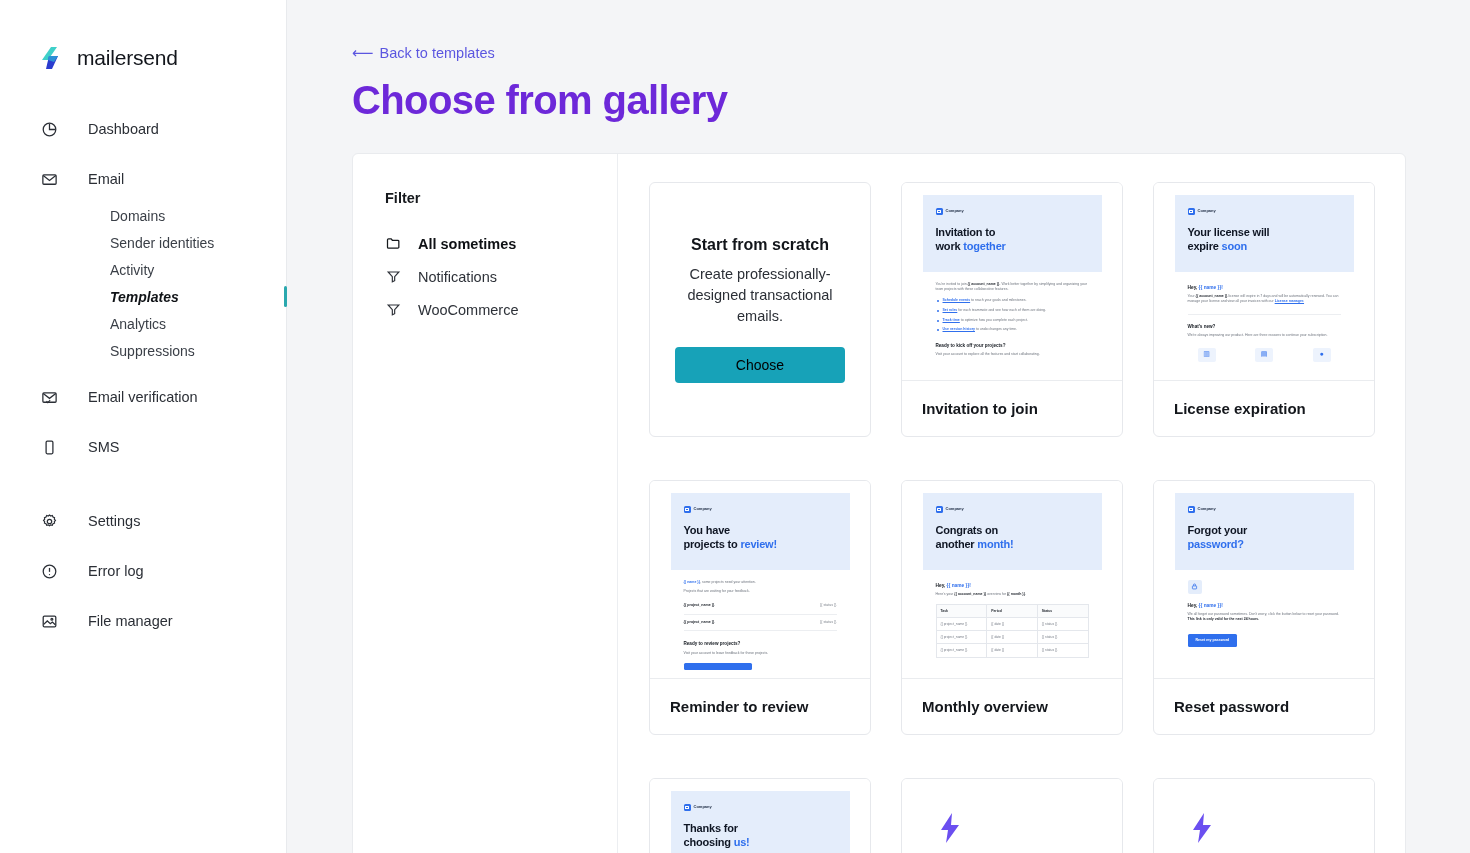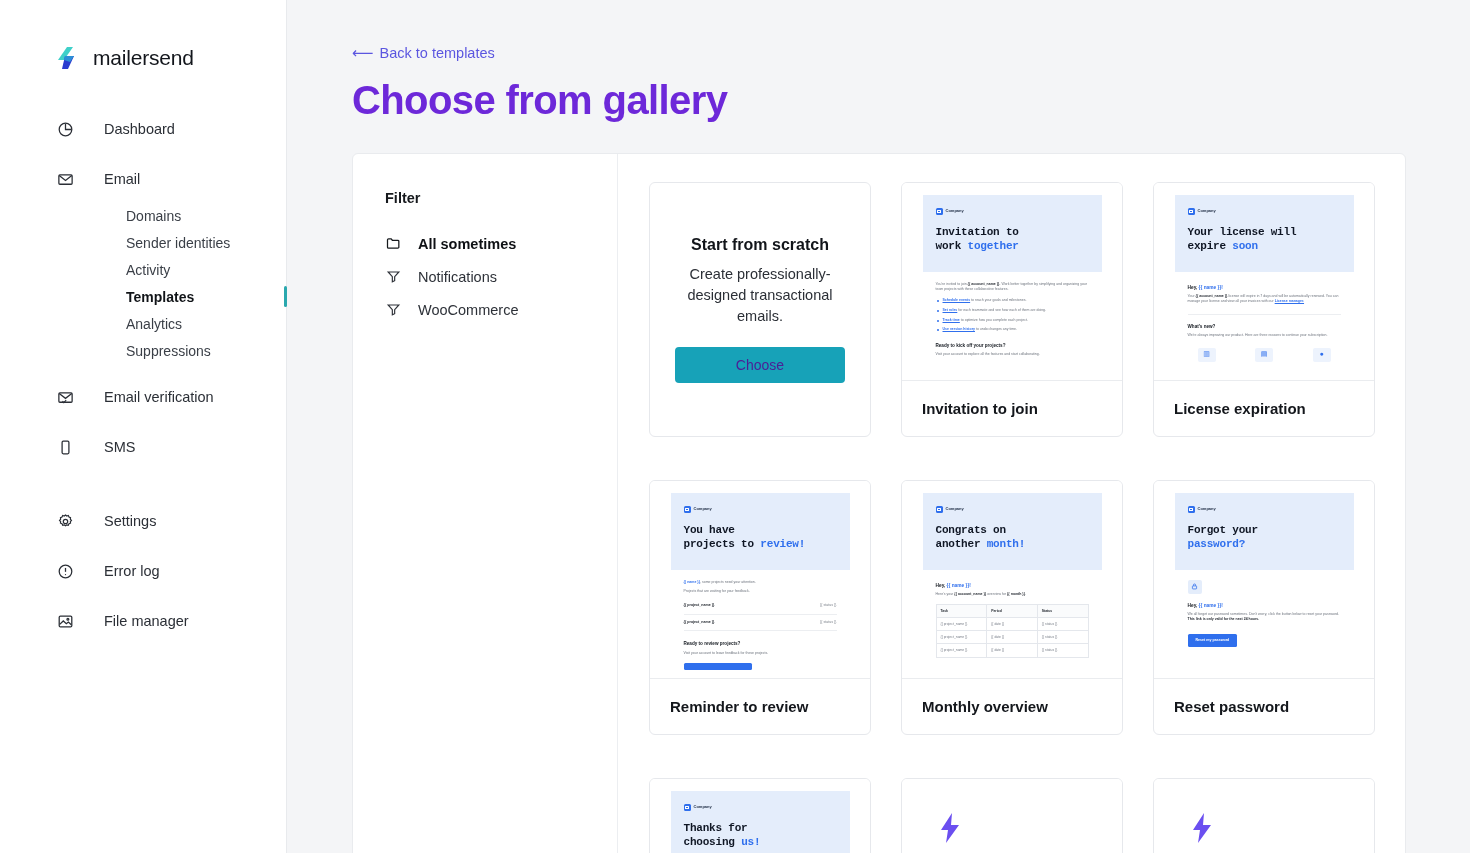--- a/index.html
+++ b/index.html
@@ -12,21 +12,20 @@
   }
   .app { display: flex; width: 1470px; height: 853px; }
 
   
   .sidebar {
     width: 287px; flex: 0 0 287px;
     background: #ffffff;
     border-right: 1px solid #e8eaed;
     position: relative;
     padding-top: 40px;
-    padding-left: 16px;
   }
   .logo-row { display: flex; align-items: center; gap: 11px; padding: 0 0 0 40px; height: 36px; }
   .logo-mark { width: 26px; height: 24px; position: relative; }
   .logo-text { font-size: 21px; font-weight: 500; letter-spacing: -0.2px; color: #13161c; }
 
   .nav { margin-top: 36px; }
   .nav-item {
     display: flex; align-items: center; gap: 30px;
     height: 34px; padding-left: 40px;
     font-size: 14.5px; color: #2b2f36; cursor: pointer;
@@ -35,21 +34,21 @@
   .nav-gap-lg { height: 40px; }
   .nav-icon { width: 18px; height: 18px; display: flex; align-items: center; justify-content: center; flex: 0 0 18px; }
   .nav-icon svg { display: block; }
   .sub-list { margin-top: 6px; }
   .sub-item {
     height: 27px; display: flex; align-items: center;
     padding-left: 68px; font-size: 14px; color: #3a3f47; cursor: pointer;
     position: relative;
     margin-left: 42px;
   }
-  .sub-item.active { font-weight: 700; color: #111418; }
+  .sub-item.active { font-weight: 700; color: #111418; font-style: italic; }
   .active-bar {
     position: absolute; right: -1px; top: 3px;
     width: 3px; height: 21px; background: #2aa8ae; border-radius: 2px;
   }
 
   
   .main { flex: 1; min-width: 0; padding: 44px 64px 0 65px; overflow: hidden; }
   .back-link {
     display: inline-flex; align-items: center; gap: 7px;
     font-size: 14.5px; color: #5b56e0; text-decoration: none; cursor: pointer;
@@ -102,21 +101,21 @@
   .mini {
     width: 179px; background: #fff;
     font-size: 3.4px; line-height: 1.55; color: #4a4f57;
     overflow: hidden;
   }
   .mini-hero { background: #e4edfb; padding: 13px 13px 18px 13px; }
   .mini-brand { display: flex; align-items: center; gap: 3px; margin-bottom: 11px; }
   .mini-logo { width: 7px; height: 7px; background: #2f6fed; border-radius: 1.5px; position: relative; }
   .mini-logo::after { content: ""; position: absolute; inset: 1.7px; border: 0.8px solid #fff; border-radius: 0.5px; }
   .mini-brandname { font-size: 4px; font-weight: 700; color: #1d2b43; }
-  .mini-h1 { font-size: 11px; line-height: 1.25; font-weight: 700; color: #0f1624; letter-spacing: -0.2px; font-family: Liberation Mono, monospace; }
+  .mini-h1 { font-size: 11px; line-height: 1.25; font-weight: 700; color: #0f1624; letter-spacing: -0.2px; }
   .mini-h1 .accent { color: #2f6fed; }
   .mini-body { padding: 10px 13px 0 13px; }
   .mini-p { font-size: 3.5px; color: #6d737d; margin-bottom: 4px; }
   .mini-strong { color: #1f242c; font-weight: 700; }
   .mini-link { color: #2f6fed; font-weight: 700; text-decoration: underline; }
   .mini-blue { color: #2f6fed; font-weight: 700; }
   .mini-bullets { margin: 6px 0 0 0; list-style: none; }
   .mini-bullets li { position: relative; padding-left: 7px; margin-bottom: 4.2px; font-size: 3.5px; color: #6d737d; }
   .mini-bullets li::before { content: ""; position: absolute; left: 1px; top: 2px; width: 2px; height: 2px; background: #2f6fed; border-radius: 50%; }
   .mini-sub { font-size: 4.6px; font-weight: 700; color: #161b22; margin: 9px 0 3px; }
@@ -142,21 +141,21 @@
   
   .scratch {
     height: 255px; background: #fff; border: 1px solid #e6e8ec; border-radius: 6px;
     display: flex; flex-direction: column; align-items: center; justify-content: center;
     padding: 0 26px;
   }
   .scratch-h { font-size: 16px; font-weight: 700; color: #12151a; }
   .scratch-p { margin-top: 10px; font-size: 14.5px; line-height: 1.45; text-align: center; color: #2b2f36; }
   .scratch-btn {
     margin-top: 20px; width: 170px; height: 36px;
-    background: #17a2b8; color: #4c1d95; border: none; border-radius: 4px;
+    background: #17a2b8; color: #000000; border: none; border-radius: 4px;
     font-size: 14px; font-family: inherit; cursor: pointer;
   }
 </style>
 </head>
 <body>
 
 <div class="app">
 
   <aside class="sidebar">
     <div class="logo-row">

